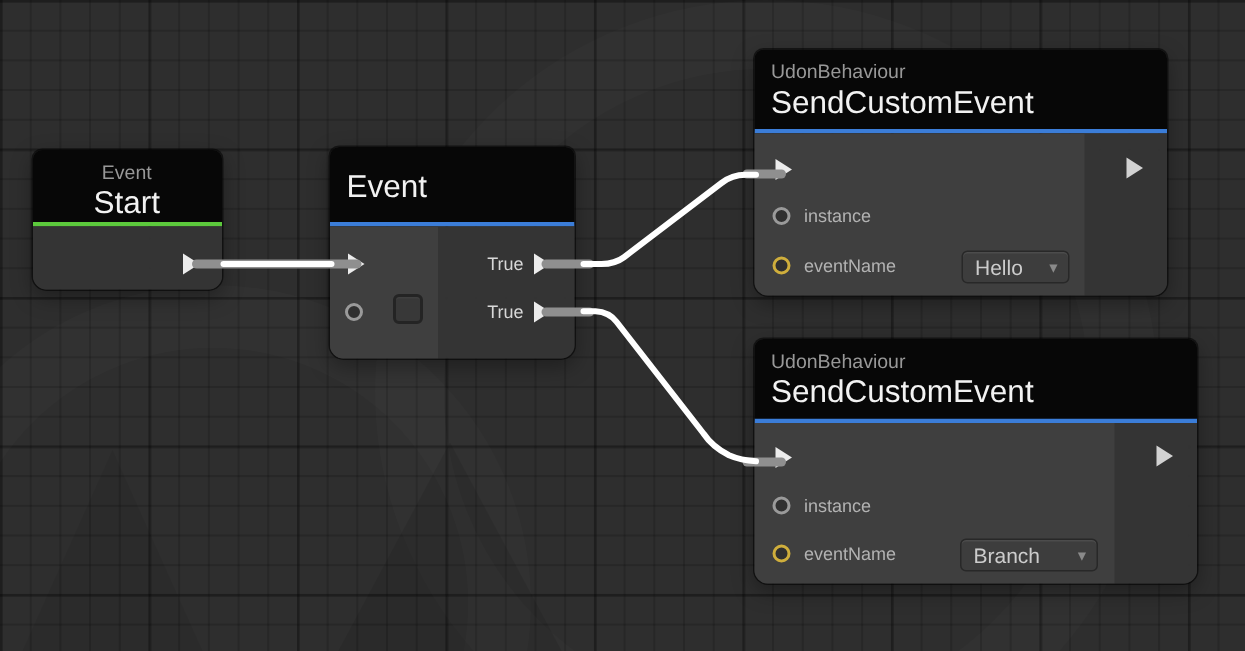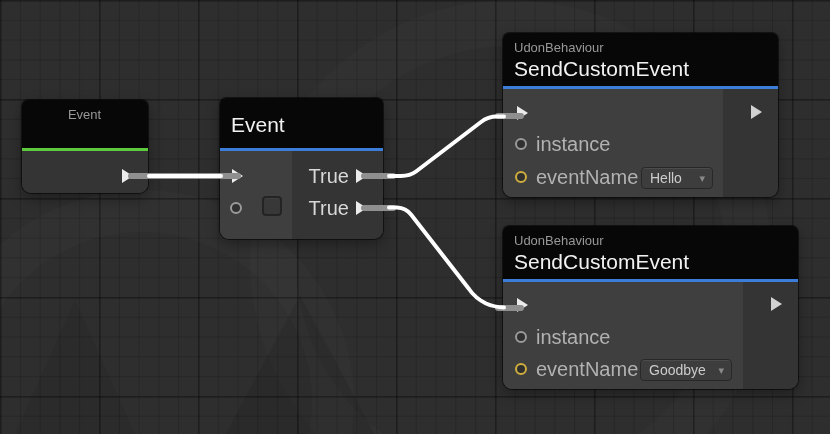--- a/index.html
+++ b/index.html
@@ -53,21 +53,21 @@
     border-top:7px solid transparent;border-bottom:7px solid transparent;
     border-left:11px solid #ececec;
   }
   .arr.dim{border-left-color:#d2d2d2;}
   .circle-port{
     position:absolute;width:8px;height:8px;border-radius:50%;
     background:rgba(20,20,20,.35);
   }
   .circle-port.gray{border:2px solid #9a9a9a;}
   .circle-port.yellow{border:2px solid #cfae3c;}
-  .pin-label{position:absolute;font-size:20px;color:#b2b2b2;line-height:16px;white-space:nowrap;}
+  .pin-label{position:absolute;font-size:12px;color:#b2b2b2;line-height:16px;white-space:nowrap;}
   .pin-label.out{color:#d8d8d8;text-align:right;}
   .checkbox{
     position:absolute;width:20px;height:20px;border-radius:4px;
     background:#383838;border:2px solid #242424;box-sizing:border-box;
     box-shadow:inset 0 1px 0 rgba(255,255,255,.04);
   }
   .dropdown{
     position:absolute;box-sizing:border-box;height:22px;border-radius:4px;
     background:#3d3d3d;border:1px solid #282828;
     box-shadow:inset 0 1px 0 rgba(255,255,255,.08);
@@ -97,20 +97,21 @@
     <path d="M389,176 L401,176 Q410,176 416,171.5 L481,122 Q488,116.5 497,116.5 L504,116.5" stroke="#ffffff" stroke-width="4" fill="none" stroke-linecap="round" stroke-linejoin="round"></path>
 
     <path d="M364,208 H393" stroke="#8f8f8f" stroke-width="6" fill="none" stroke-linecap="round"></path>
     <path d="M498,308 H521" stroke="#8f8f8f" stroke-width="6" fill="none" stroke-linecap="round"></path>
     <path d="M389,207.5 L397,207.5 Q406,208 411,214.5 L469,289 Q475,298 486,303.5 Q494,307 504,307.5" stroke="#ffffff" stroke-width="4" fill="none" stroke-linecap="round" stroke-linejoin="round"></path>
   </svg>
 
   <div class="node" style="left:22px;top:100px;width:126px;">
     <div class="node-header accent-green" style="height:51px;text-align:center;">
       <div class="cat">Event</div>
+      <div class="title">Start</div>
     </div>
     <div class="node-body" style="height:42px;">
       <span class="arr" style="right:15px;top:18px;"></span>
     </div>
   </div>
 
   <div class="node" style="left:220px;top:98px;width:163px;">
     <div class="node-header accent-blue" style="height:53px;padding-top:14px;">
       <div class="title">Event</div>
     </div>
@@ -153,19 +154,19 @@
     </div>
     <div class="node-body" style="height:107px;">
       <div class="panel" style="width:240px;"></div>
       <span class="arr" style="left:14px;top:16px;"></span>
       <span class="arr dim" style="right:16px;top:15px;"></span>
       <span class="circle-port gray" style="left:12px;top:49px;"></span>
       <div class="pin-label" style="left:33px;top:47px;">instance</div>
       <span class="circle-port yellow" style="left:12px;top:81px;"></span>
       <div class="pin-label" style="left:33px;top:79px;">eventName</div>
       <div class="dropdown" style="left:137px;top:77px;width:92px;">
-        <span class="dd-label">Goodbye</span>
+        <span class="dd-label">Branch</span>
         <span class="dd-caret">▾</span>
       </div>
     </div>
   </div>
 
 </div>
 
 </body></html>

